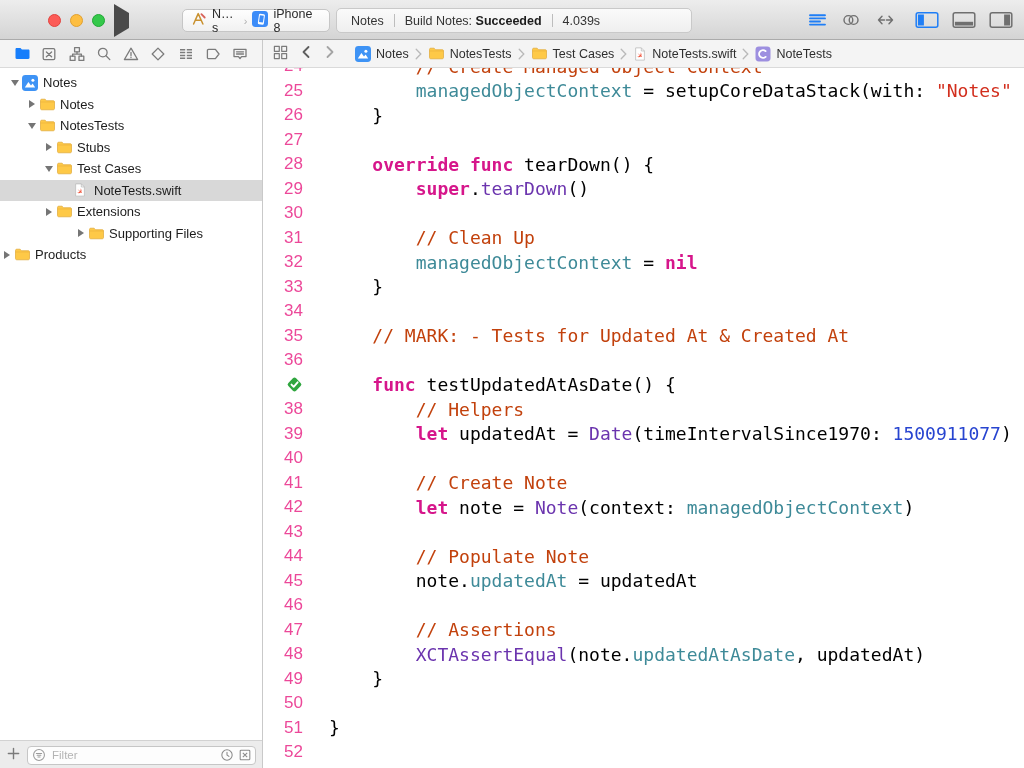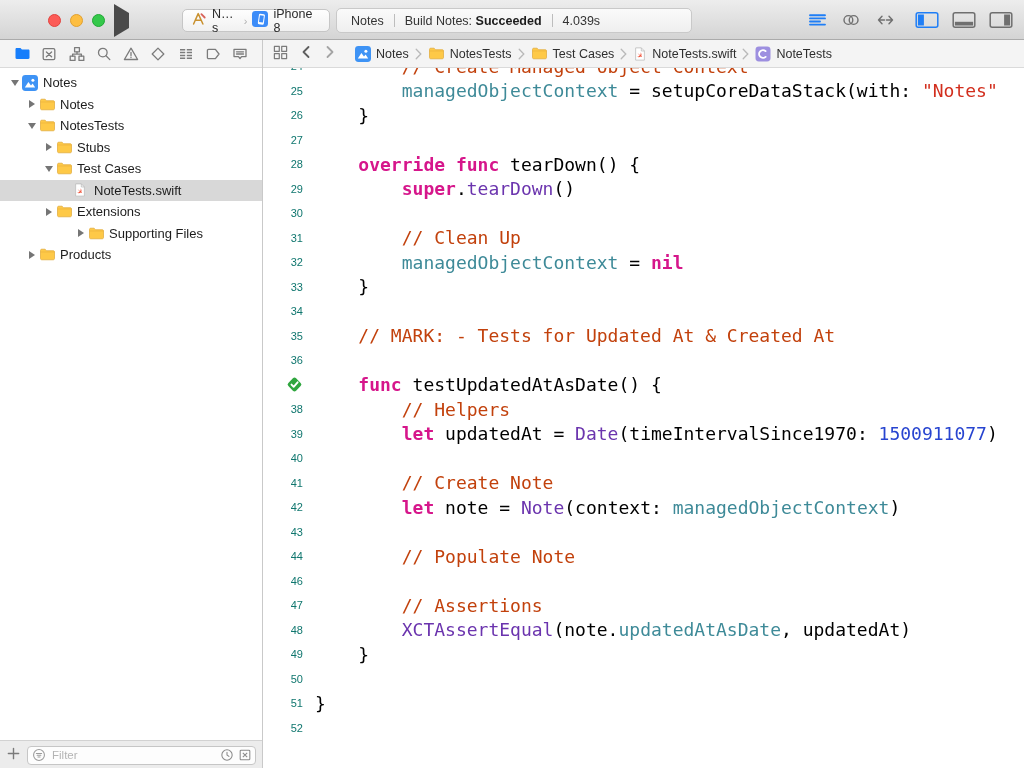--- a/index.html
+++ b/index.html
@@ -63,24 +63,24 @@
     box-sizing:border-box;font-size:11.5px;padding:0 38px 0 24px;color:#444;outline:none;}
   .filterwrap input::placeholder{color:#B4B4B4;}
   .fi-left{position:absolute;left:5px;top:2.5px;}
   .fi-clock{position:absolute;right:22px;top:2.5px;cursor:pointer;}
   .fi-scm{position:absolute;right:4px;top:2.5px;cursor:pointer;}
 
   
   #editor{position:absolute;left:263px;top:68px;width:761px;height:700px;background:#FFFFFF;overflow:hidden;cursor:text;}
   #codewrap{position:absolute;left:0;right:0;top:-14px;}
   .cl{height:24.5px;display:flex;align-items:center;}
-  .ln{width:40px;flex:none;text-align:right;font-size:11px;color:#0f766e;
+  .ln{width:40px;flex:none;text-align:right;font-size:17px;color:#ec4899;
       font-family:"Liberation Sans",sans-serif;}
   .ln.badge{display:flex;justify-content:flex-end;align-items:center;}
-  .ct{margin-left:12px;white-space:pre;font-family:"DejaVu Sans Mono","Liberation Mono",monospace;
+  .ct{margin-left:26px;white-space:pre;font-family:"DejaVu Sans Mono","Liberation Mono",monospace;
       font-size:18px;color:#000;}
   .tk-t{color:#000000;}
   .tk-k{color:#D6168B;font-weight:bold;}
   .tk-c{color:#c2410c;}
   .tk-p{color:#3E8A98;}
   .tk-y{color:#6B34AE;}
   .tk-n{color:#2744D0;}
   .tk-s{color:#D22E1D;}
 </style>
 </head>
@@ -451,21 +451,21 @@
         <span class="treeicon">
           <span style="display: inline-flex; align-items: center;">
             <svg width="17" height="15" viewBox="0 0 16 15">
               <path d="M1 3.4c0-.7.5-1.2 1.2-1.2h3.4L7 3.7h6.8c.7 0 1.2.5 1.2 1.2v6.7c0 .7-.5 1.2-1.2 1.2H2.2c-.7 0-1.2-.5-1.2-1.2Z" fill="#FEC947" stroke="#E0A736" stroke-width="0.7"></path>
               <path d="M1 5h14" stroke="#EDB33C" stroke-width="0.7"></path>
             </svg>
           </span>
         </span>
         <span>Supporting Files</span>
       </div>
-      <div class="treerow" style="padding-left: 25px;">
+      <div class="treerow" style="">
         <span class="disc">
           <span class="tri-closed"></span>
         </span>
         <span class="treeicon">
           <span style="display: inline-flex; align-items: center;">
             <svg width="17" height="15" viewBox="0 0 16 15">
               <path d="M1 3.4c0-.7.5-1.2 1.2-1.2h3.4L7 3.7h6.8c.7 0 1.2.5 1.2 1.2v6.7c0 .7-.5 1.2-1.2 1.2H2.2c-.7 0-1.2-.5-1.2-1.2Z" fill="#FEC947" stroke="#E0A736" stroke-width="0.7"></path>
               <path d="M1 5h14" stroke="#EDB33C" stroke-width="0.7"></path>
             </svg>
           </span>
@@ -591,20 +591,24 @@
         </div>
         <div class="cl">
           <span class="ln">43</span>
           <span class="ct"></span>
         </div>
         <div class="cl">
           <span class="ln">44</span>
           <span class="ct"><span class="tk-t">        </span><span class="tk-c">// Populate Note</span></span>
         </div>
         <div class="cl">
+          <span class="ln">45</span>
+          <span class="ct"><span class="tk-t">        note.</span><span class="tk-p">updatedAt</span><span class="tk-t"> = updatedAt</span></span>
+        </div>
+        <div class="cl">
           <span class="ln">46</span>
           <span class="ct"></span>
         </div>
         <div class="cl">
           <span class="ln">47</span>
           <span class="ct"><span class="tk-t">        </span><span class="tk-c">// Assertions</span></span>
         </div>
         <div class="cl">
           <span class="ln">48</span>
           <span class="ct"><span class="tk-t">        </span><span class="tk-y">XCTAssertEqual</span><span class="tk-t">(note.</span><span class="tk-p">updatedAtAsDate</span><span class="tk-t">, updatedAt)</span></span>

